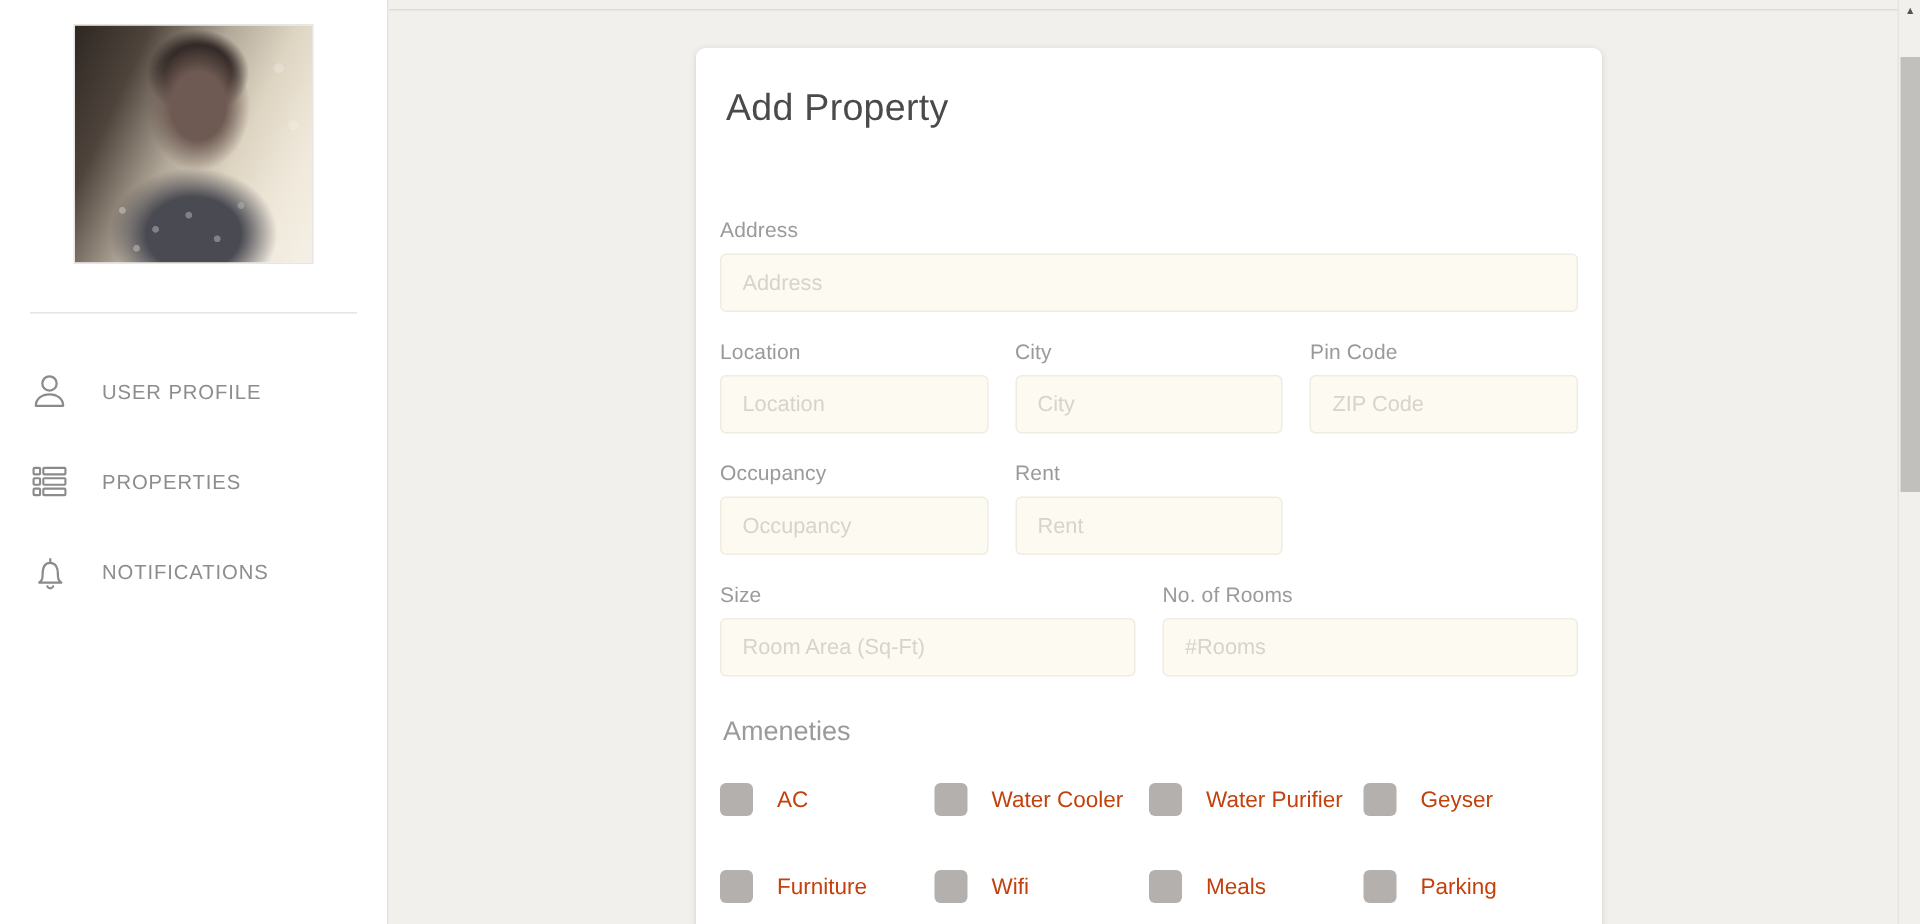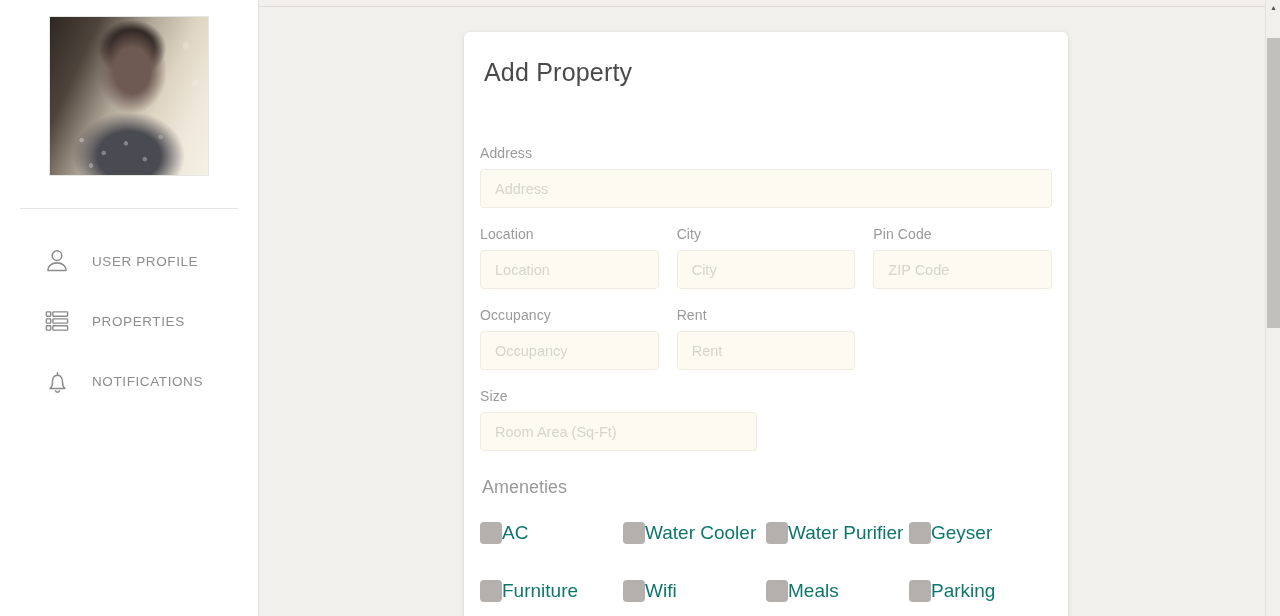--- a/index.html
+++ b/index.html
@@ -69,21 +69,21 @@
     height: 1px;
     background: #e6e4e0;
   }
 
   .nav { margin-top: 22px; }
 
   .nav-item {
     display: flex;
     align-items: center;
     height: 60px;
-    padding-left: 40px;
+    padding-left: 16px;
     cursor: pointer;
     text-decoration: none;
   }
 
   .nav-icon {
     width: 34px;
     height: 34px;
     flex: 0 0 34px;
     display: flex;
     align-items: center;
@@ -188,23 +188,23 @@
     cursor: pointer;
   }
   .amenity-box {
     width: 22px;
     height: 22px;
     flex: 0 0 22px;
     background: #b3b0ae;
     border-radius: 4px;
   }
   .amenity-text {
-    margin-left: 0;
-    font-size: 19px;
-    color: #0f766e;
+    margin-left: 16px;
+    font-size: 15px;
+    color: #c2410c;
     white-space: nowrap;
   }
 
   
   .scrollbar {
     position: absolute;
     top: 0; right: 0;
     width: 15px;
     height: 616px;
     background: #f2f0ec;
@@ -322,20 +322,24 @@
           <label class="field-label">Rent</label>
           <input class="field-input" type="text" placeholder="Rent" style="">
         </div>
       </div>
 
       <div class="row">
         <div class="col col-6">
           <label class="field-label">Size</label>
           <input class="field-input" type="text" placeholder="Room Area (Sq-Ft)" style="">
         </div>
+        <div class="col col-6">
+          <label class="field-label">No. of Rooms</label>
+          <input class="field-input" type="text" placeholder="#Rooms" style="">
+        </div>
       </div>
 
       <label class="amenities-label">Ameneties</label>
 
       <div class="amenity-row">
         <div class="amenity">
           <span class="amenity-box"></span>
           <span class="amenity-text">AC</span>
         </div>
         <div class="amenity">

